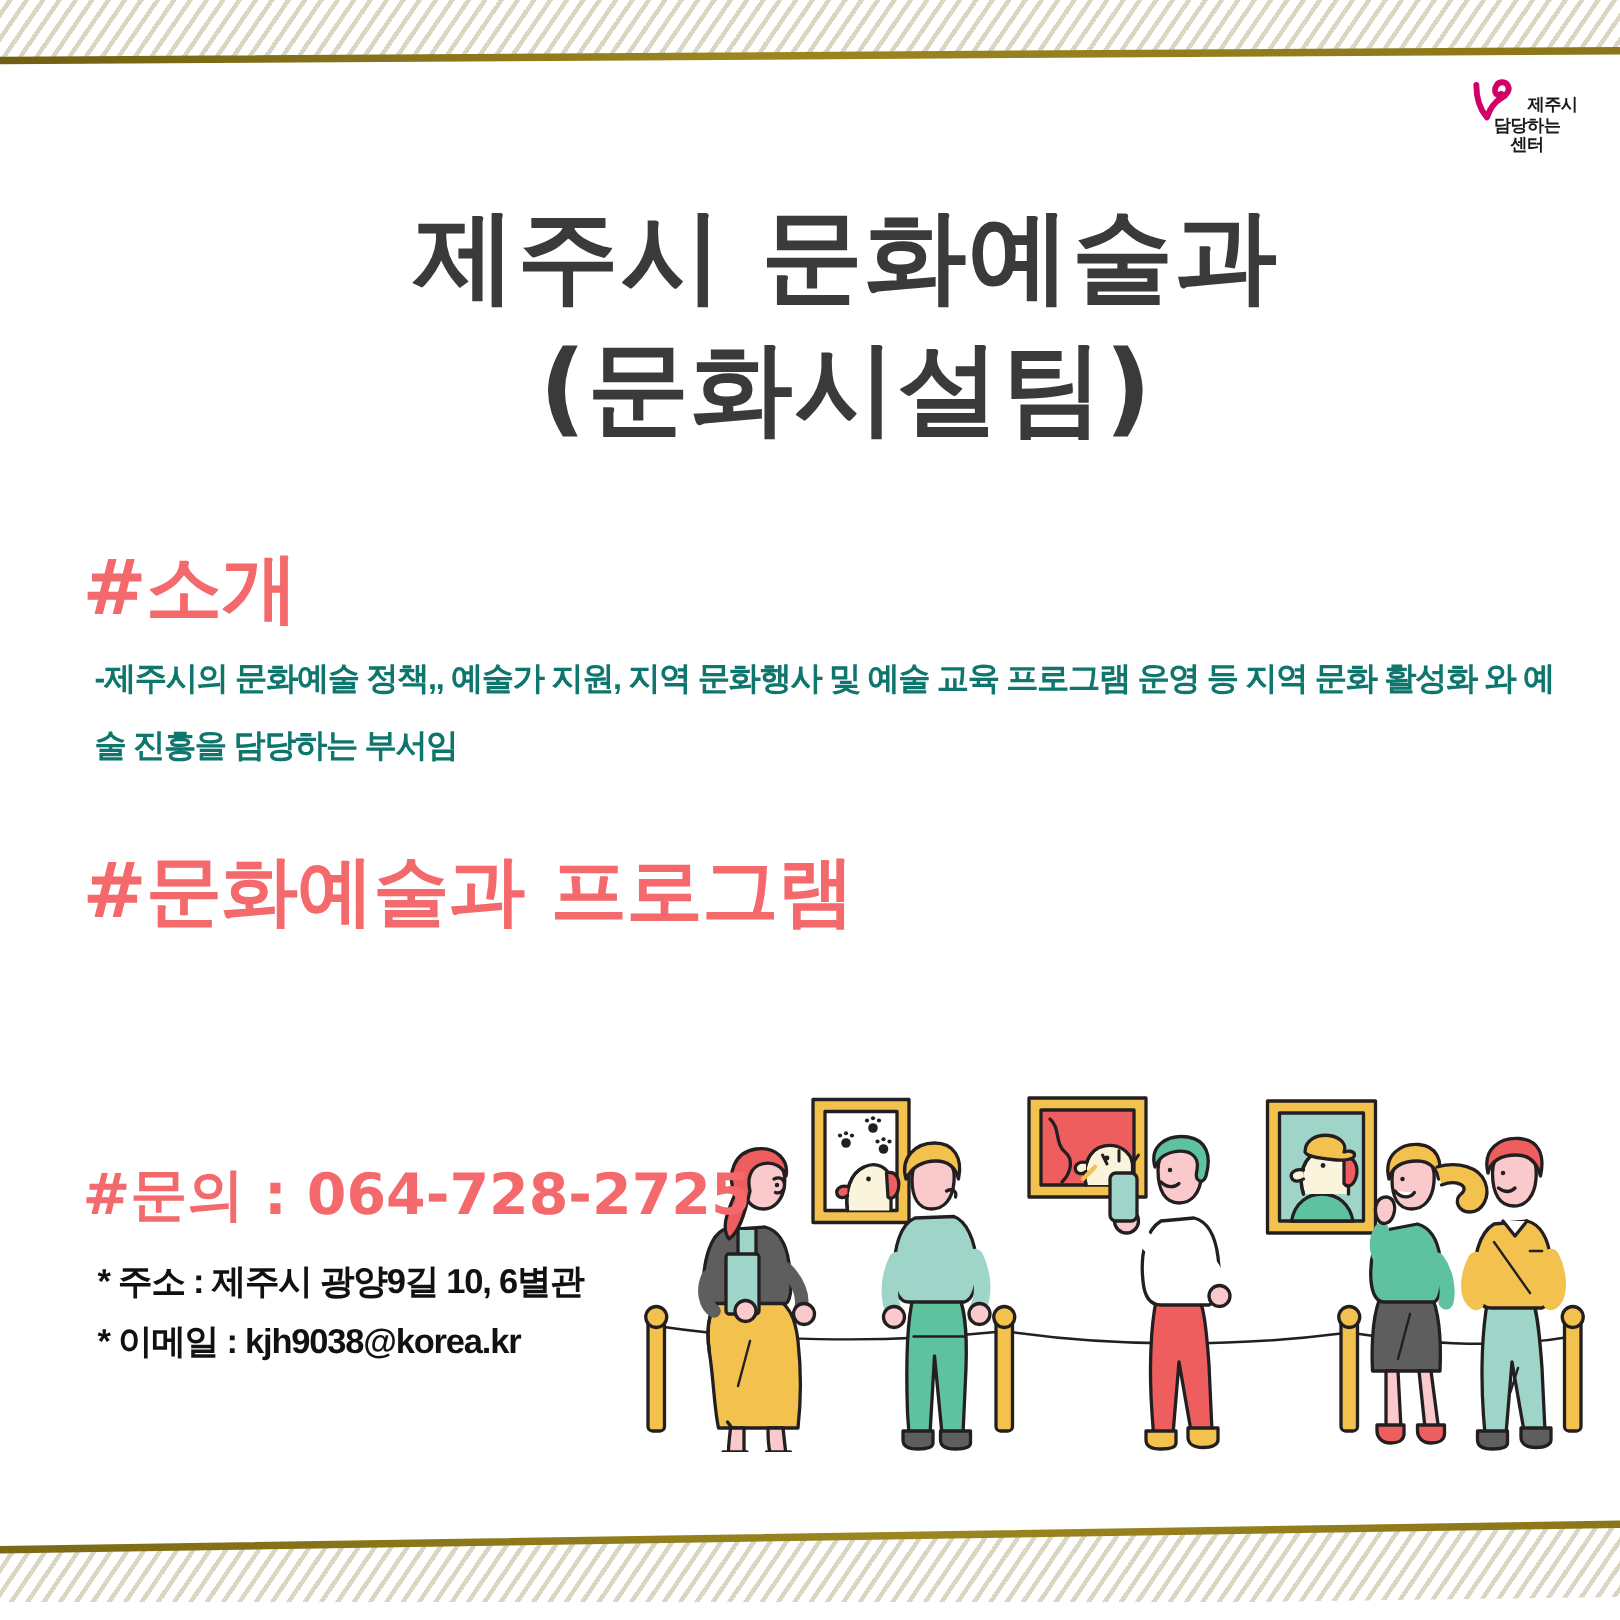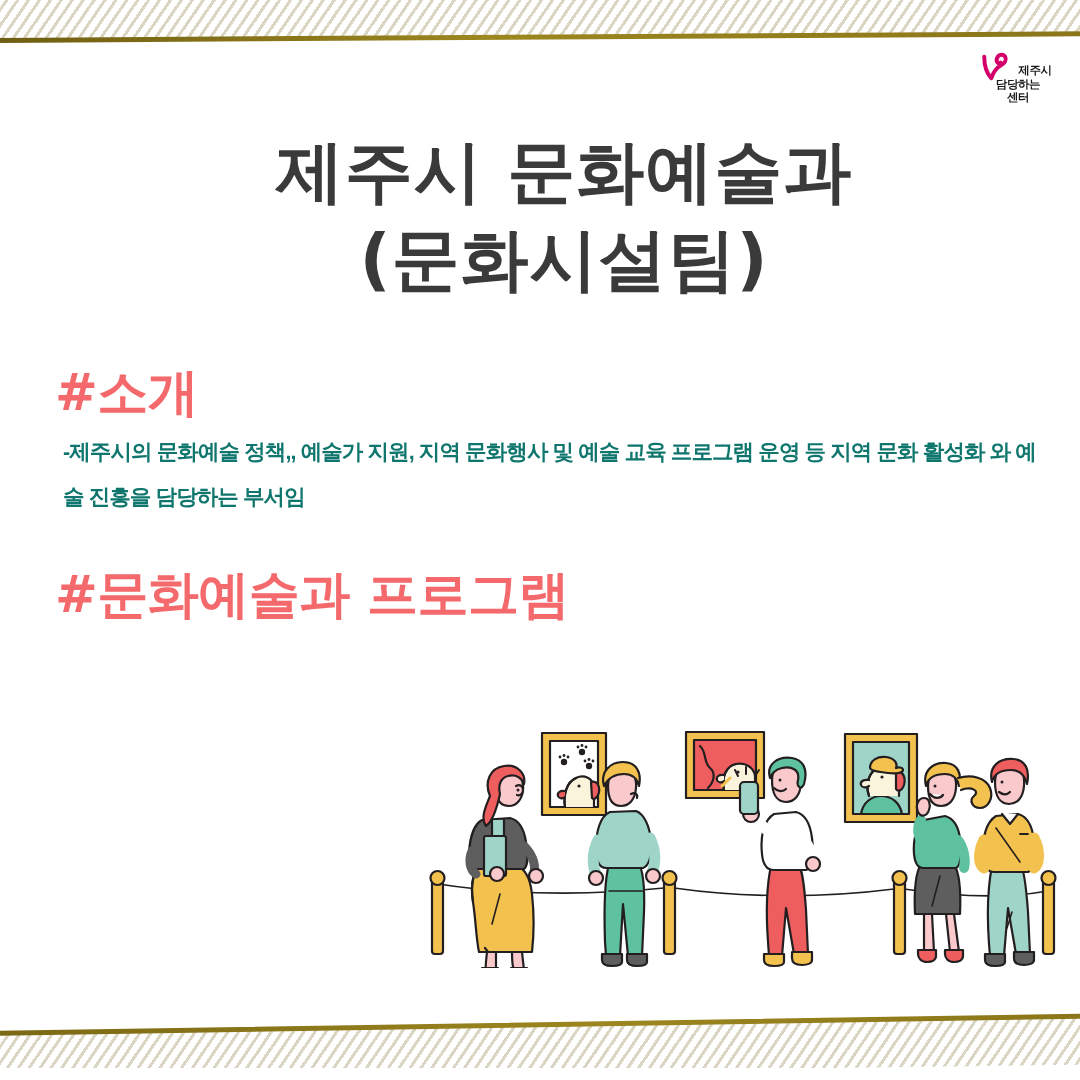--- a/index.html
+++ b/index.html
@@ -231,20 +231,25 @@
 
   <div class="section" id="sec-intro">
     <div class="section-heading">#소개</div>
     <div class="section-body">-제주시의 문화예술 정책,, 예술가 지원, 지역 문화행사 및 예술 교육 프로그램 운영 등 지역 문화 활성화 와 예술 진흥을 담당하는 부서임</div>
   </div>
 
   <div class="section" id="sec-program">
     <div class="section-heading">#문화예술과 프로그램</div>
   </div>
 
+  <div class="contact">
+    <div class="contact-heading">#문의 : 064-728-2725</div>
+    <div class="contact-line">* 주소 : 제주시  광양9길 10, 6별관</div>
+    <div class="contact-line">* 이메일 : kjh9038@korea.kr</div>
+  </div>
 
   <div class="illustration">
     <svg viewBox="0 0 640 252" width="640" height="252" aria-hidden="true">
       <g stroke="#231f20" stroke-width="2.2" stroke-linecap="round" stroke-linejoin="round" fill="none">
 
         <g>
           <rect x="118" y="17" width="64" height="82" fill="#f3c14e" stroke="#231f20"></rect>
           <rect x="126" y="25" width="48" height="66" fill="#ffffff" stroke="#231f20"></rect>
 
           <path d="M141 91 C139 78 143 66 152 62 C160 58 168 62 170 70 L170 91" fill="#fbf4dc"></path>

